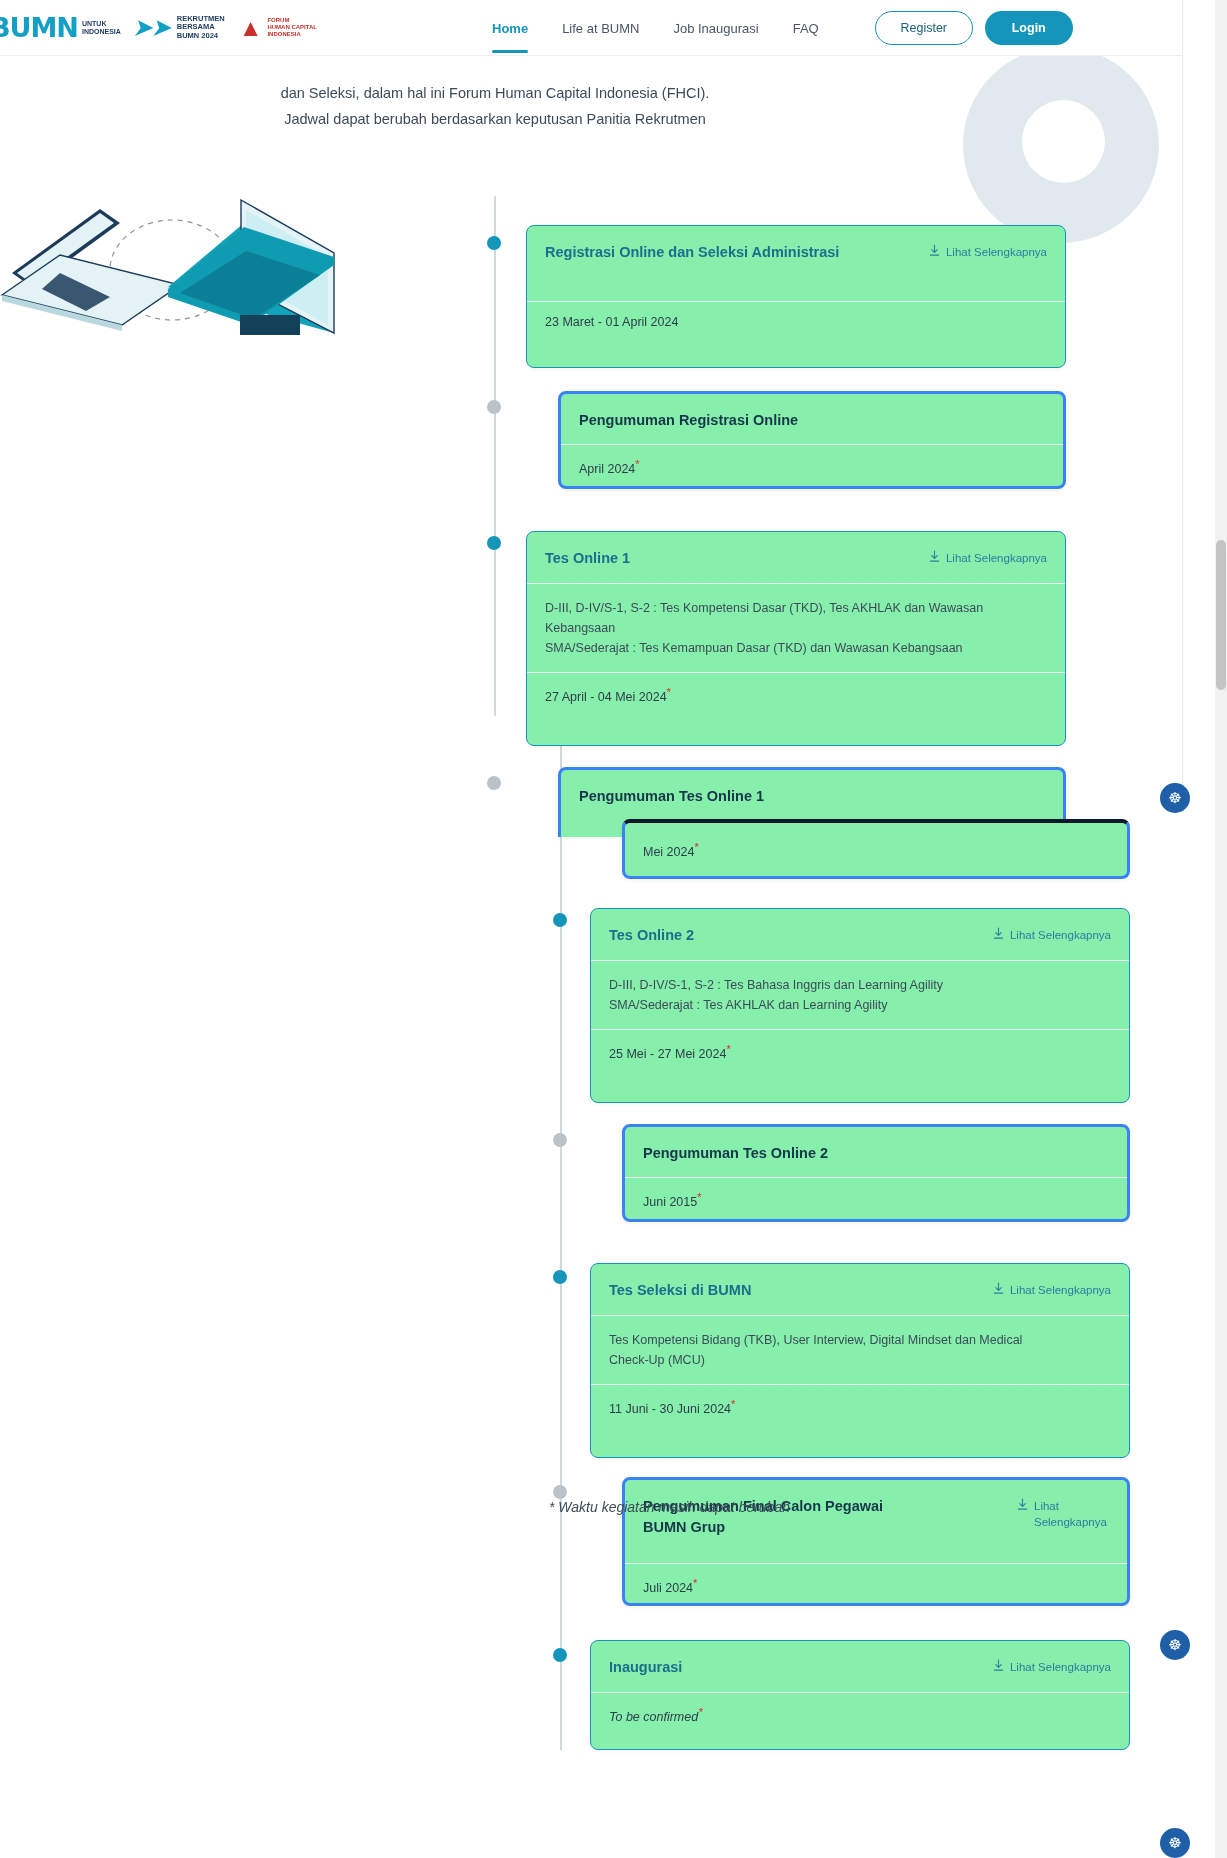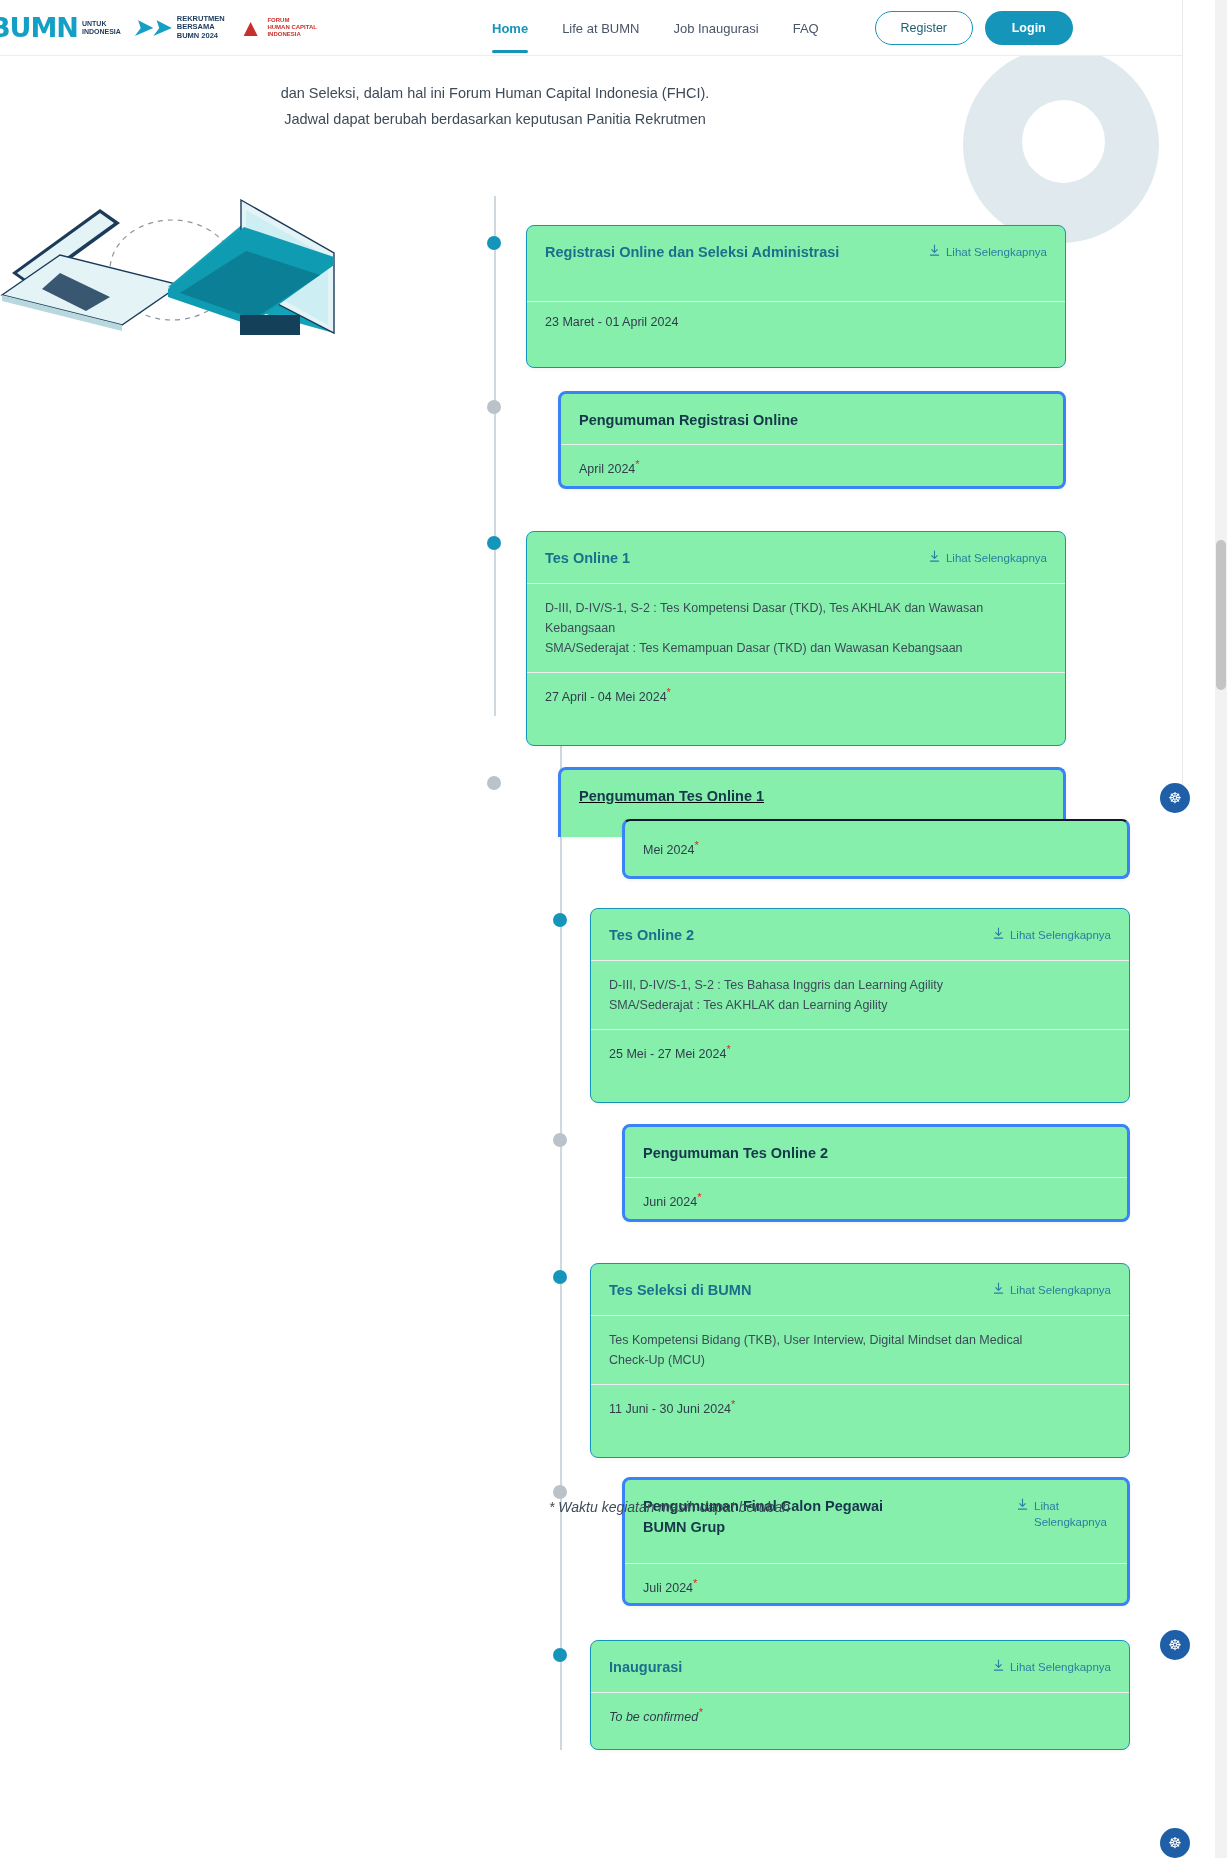--- a/index.html
+++ b/index.html
@@ -280,25 +280,25 @@
       <div class="divider"></div>
       <div class="card-body" style="white-space:pre-line;">D-III, D-IV/S-1, S-2 : Tes Kompetensi Dasar (TKD), Tes AKHLAK dan Wawasan Kebangsaan
 SMA/Sederajat : Tes Kemampuan Dasar (TKD) dan Wawasan Kebangsaan</div>
       <div class="divider"></div>
       <div class="card-date">
         <span>27 April - 04 Mei 2024</span><span class="ast">*</span>
       </div>
     </div>
 
     <div class="card secondary" style="left:558px; top:767px; width:508px; height:70px; border-bottom:none; border-radius:8px 8px 0 0;">
-      <div class="card-head" style="text-decoration:underline;">
+      <div class="card-head" style="">
         <div class="card-title">Pengumuman Tes Online 1</div>
       </div>
     </div>
-    <div class="card secondary" style="left:622px; top:819px; width:508px; height:60px; border-top:2px solid #0f172a;">
+    <div class="card secondary" style="left:622px; top:819px; width:508px; height:60px; border-top:4px solid #0f172a;">
       <div class="card-date" style="padding-top:18px;">
         <span>Mei 2024</span><span class="ast">*</span>
       </div>
     </div>
 
     <div class="card primary" style="left:590px; top:908px; width:540px; height:195px;">
       <div class="card-head">
         <div class="card-title">Tes Online 2</div>
         <div class="see-more">
           <svg class="dl-icon" viewBox="0 0 12 14">
@@ -315,21 +315,21 @@
         <span>25 Mei - 27 Mei 2024</span><span class="ast">*</span>
       </div>
     </div>
 
     <div class="card secondary" style="left:622px; top:1124px; width:508px; height:98px;">
       <div class="card-head" style="padding-bottom:13px;">
         <div class="card-title">Pengumuman Tes Online 2</div>
       </div>
       <div class="divider"></div>
       <div class="card-date">
-        <span>Juni 2024</span><span class="ast">*</span>
+        <span>Juni 2015</span><span class="ast">*</span>
       </div>
     </div>
 
     <div class="card primary" style="left:590px; top:1263px; width:540px; height:195px;">
       <div class="card-head">
         <div class="card-title">Tes Seleksi di BUMN</div>
         <div class="see-more">
           <svg class="dl-icon" viewBox="0 0 12 14">
               <path d="M6 1v7M3 6l3 3 3-3M1.5 12h9" fill="none" stroke="#2a7ea0" stroke-width="1.2" stroke-linecap="round" stroke-linejoin="round"></path>
             </svg>

